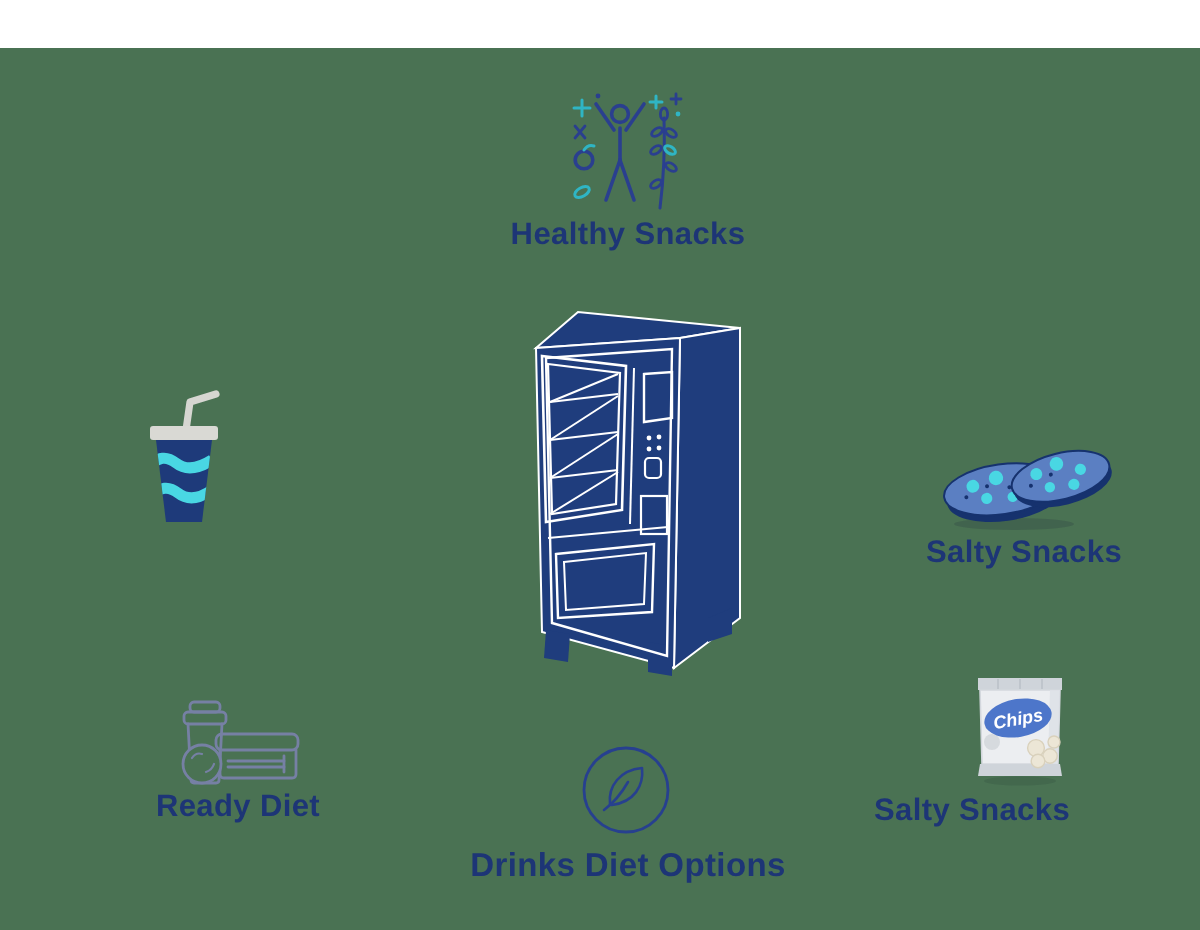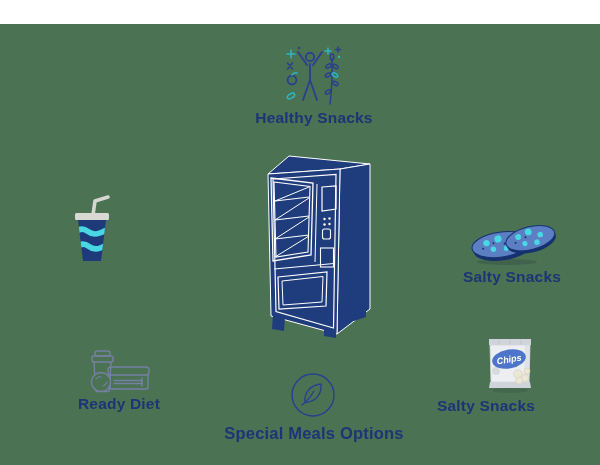--- a/index.html
+++ b/index.html
@@ -164,21 +164,21 @@
     <circle cx="17" cy="32" r="9.5" fill="#4a7253" stroke="#7680a4" stroke-width="1.4"></circle>
     <path d="M12,29 Q14,26 17,27 M19,36 Q22,35 23,32" fill="none" stroke="#7680a4" stroke-width="1.1" stroke-linecap="round"></path>
   </svg>
   <div class="label" style="left:119px;top:371px;">Ready Diet</div>
 
   <svg class="abs" style="left:289px;top:347px;" width="48" height="48" viewBox="0 0 48 48">
     <circle cx="24" cy="24" r="21" fill="none" stroke="#27408f" stroke-width="1.4"></circle>
     <path d="M16,31 C15,22 21,14 32,13 C33,22 28,30 17,31.5 Z" fill="none" stroke="#27408f" stroke-width="1.3" stroke-linejoin="round"></path>
     <path d="M13,34 C17,31 21,27 25,20" fill="none" stroke="#27408f" stroke-width="1.3" stroke-linecap="round"></path>
   </svg>
-  <div class="label big" style="left:314px;top:400px;">Special Meals Options</div>
+  <div class="label big" style="left:314px;top:400px;">Drinks Diet Options</div>
 
   <svg class="abs" style="left:485px;top:312px;" width="50" height="58" viewBox="0 0 50 58">
     <ellipse cx="25" cy="54.5" rx="18" ry="2.3" fill="rgba(20,30,40,0.12)"></ellipse>
     <polygon points="4,3 46,3 46,9 4,9" fill="#cfd4da"></polygon>
     <line x1="14" y1="3.5" x2="14" y2="8.5" stroke="#bfc5cc" stroke-width="1"></line>
     <line x1="25" y1="3.5" x2="25" y2="8.5" stroke="#bfc5cc" stroke-width="1"></line>
     <line x1="36" y1="3.5" x2="36" y2="8.5" stroke="#bfc5cc" stroke-width="1"></line>
     <path d="M5,9 L45,9 L44,46 L6,46 Z" fill="#eceef1" stroke="#d3d7dd" stroke-width="0.8"></path>
     <path d="M40,9 L45,9 L44,46 L39,46 Z" fill="#dde1e6" opacity="0.85"></path>
     <polygon points="5,46 45,46 46,52 4,52" fill="#cfd4da"></polygon>

